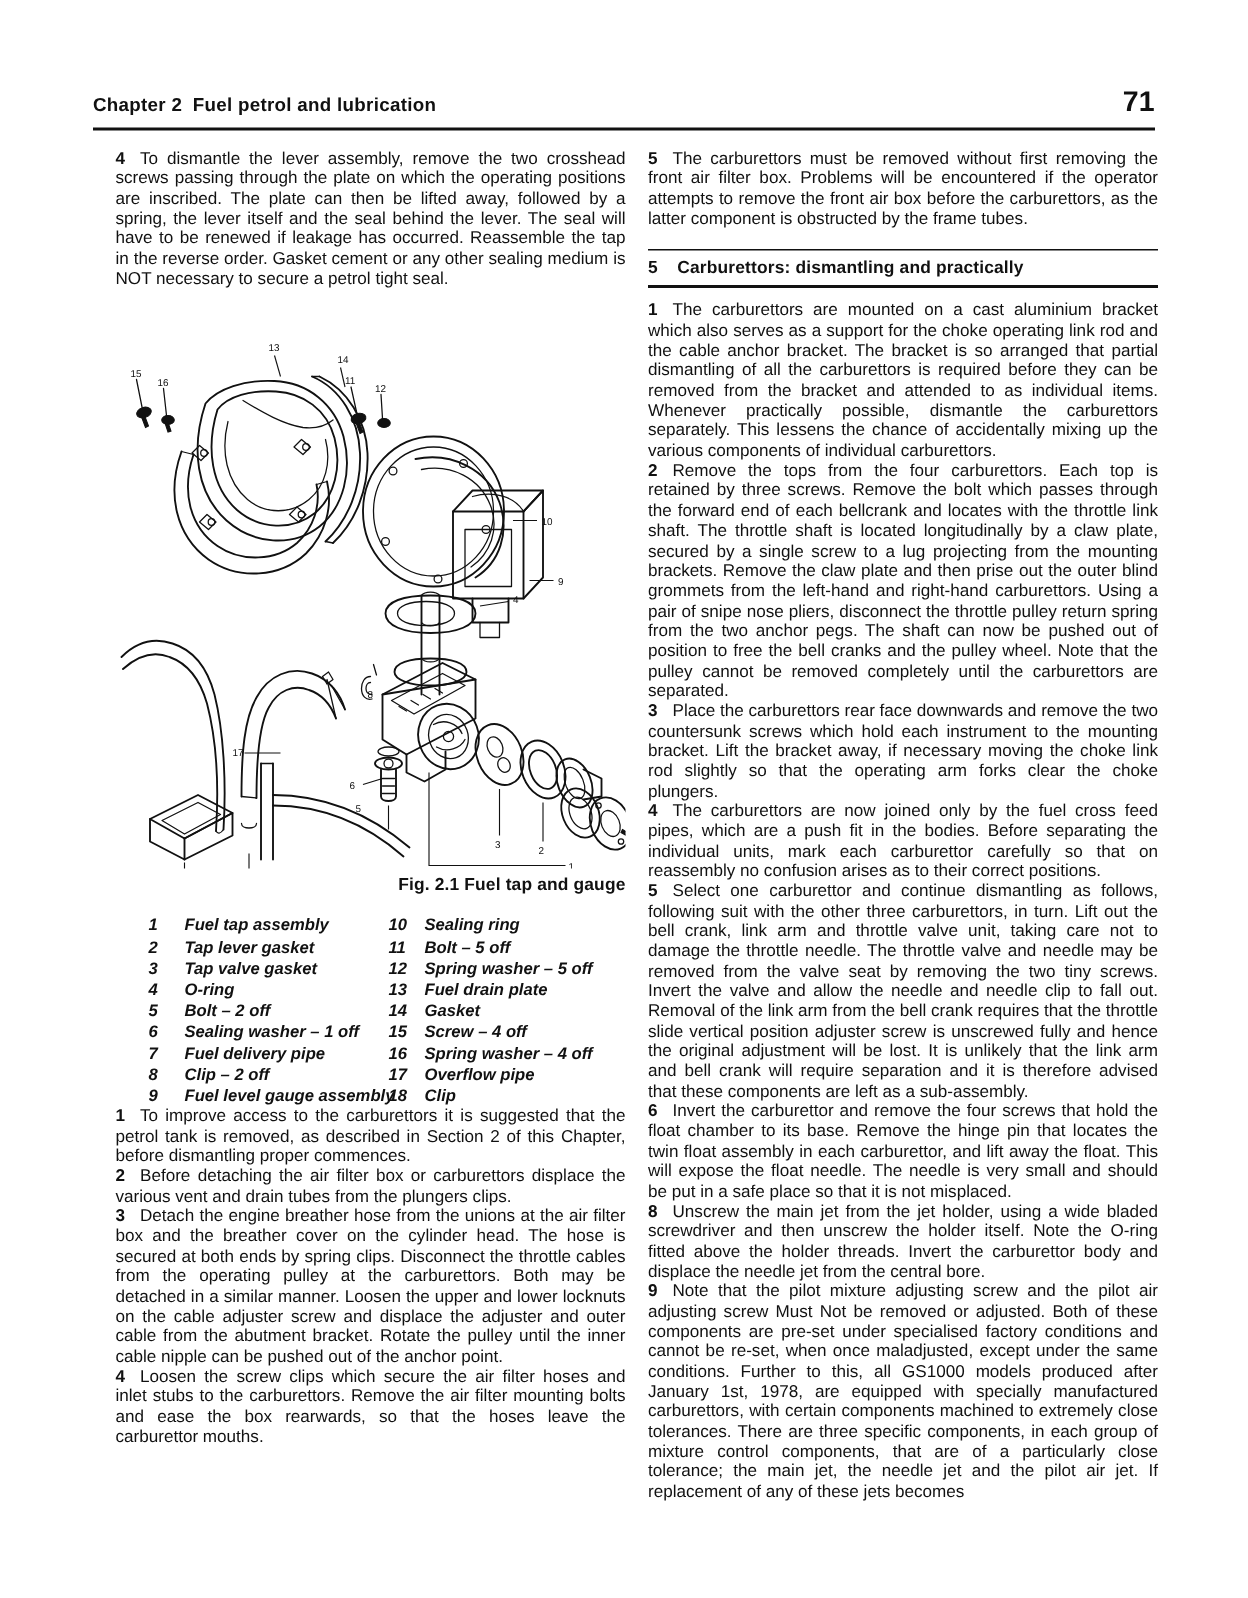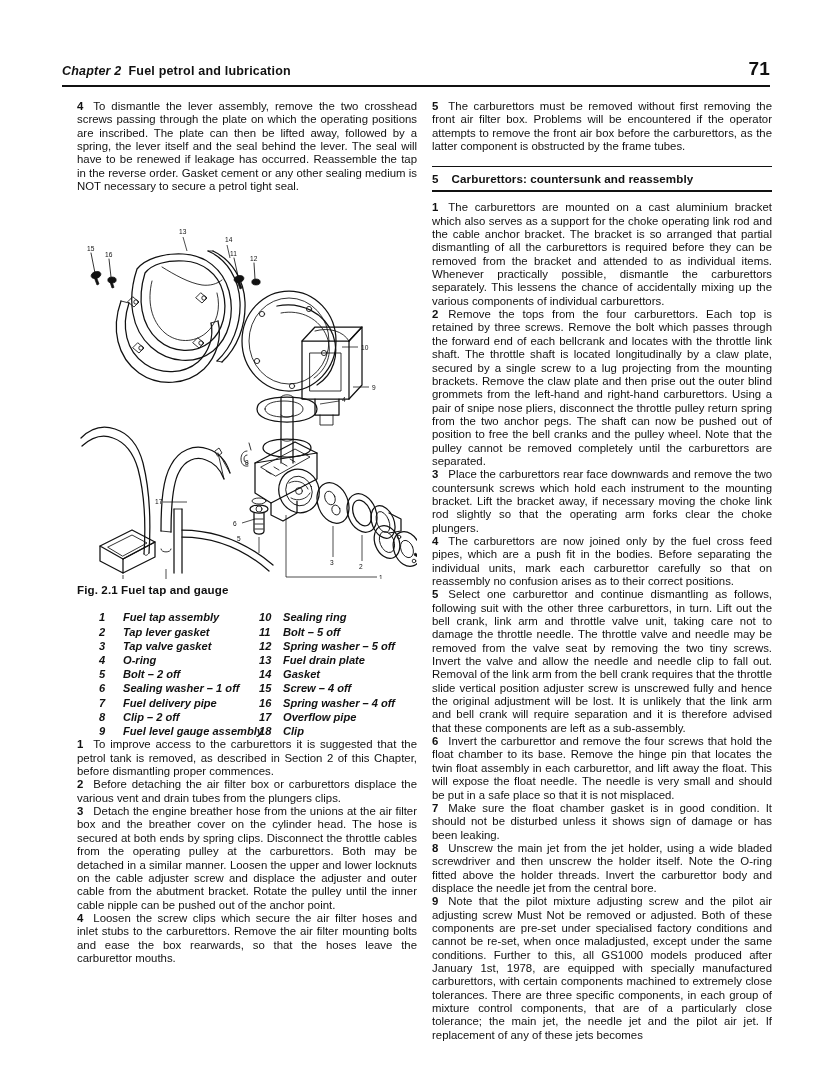--- a/index.html
+++ b/index.html
@@ -14,21 +14,21 @@
 
   
   .header{
     position:absolute;left:62px;top:58px;width:708px;
   }
   .header-row{
     display:flex;align-items:baseline;justify-content:space-between;
     font-weight:bold;font-size:12.5px;letter-spacing:.2px;
   }
   .chapter-title{font-weight:bold;}
-  .chapter-title .ch{margin-right:7px;font-style:italic;}
+  .chapter-title .ch{margin-right:7px;}
   .folio{font-weight:bold;font-size:19px;}
   .header-rule{margin-top:5px;border-top:2.1px solid #111;}
 
   
   .cols{position:absolute;left:62px;top:100px;width:710px;}
   .col{position:absolute;top:0;width:340px;}
   .col-left{left:15px;}
   .col-right{left:370px;}
 
   p{margin:0;font-size:11.4px;line-height:13.35px;text-align:justify;}
@@ -43,21 +43,21 @@
   .sec .sec-head{
     font-weight:bold;font-size:11.6px;
     padding:5px 0 5px 0;letter-spacing:.1px;
   }
   .sec .sec-num{padding-right:13px;}
 
   
   .figure{margin-top:8px;position:relative;}
   .fig-art{width:340px;height:378px;position:relative;}
   .fig-cap{
-    text-align:left;font-weight:bold;font-size:11.6px;
+    text-align:right;font-weight:bold;font-size:11.6px;
     margin-top:4px;letter-spacing:.1px;
   }
   .key{
     margin:14px 0 0 0;position:relative;height:128px;
     font-style:italic;font-weight:bold;font-size:11.1px;
   }
   .key-col{position:absolute;top:0;}
   .key-col.a{left:22px;}
   .key-col.b{left:182px;}
   .key-row{display:flex;line-height:14.2px;white-space:nowrap;}
@@ -390,30 +390,29 @@
       <p class="body"><span class="num">4</span><span>Loosen the screw clips which secure the air filter hoses and inlet stubs to the carburettors. Remove the air filter mounting bolts and ease the box rearwards, so that the hoses leave the carburettor mouths.</span></p>
     </div>
 
     <div class="col col-right">
 
       <p class="body"><span class="num">5</span><span>The carburettors must be removed without first removing the front air filter box. Problems will be encountered if the operator attempts to remove the front air box before the carburettors, as the latter component is obstructed by the frame tubes.</span></p>
 
       <div class="sec">
         <div class="rule-top"></div>
         <div class="sec-head">
-          <span class="sec-num">5</span><span>Carburettors: countersunk and reassembly</span>
+          <span class="sec-num">5</span><span>Carburettors: dismantling and practically</span>
         </div>
         <div class="rule-bot"></div>
       </div>
 
       <p class="body"><span class="num">1</span><span>The carburettors are mounted on a cast aluminium bracket which also serves as a support for the choke operating link rod and the cable anchor bracket. The bracket is so arranged that partial dismantling of all the carburettors is required before they can be removed from the bracket and attended to as individual items. Whenever practically possible, dismantle the carburettors separately. This lessens the chance of accidentally mixing up the various components of individual carburettors.</span></p>
       <p class="body"><span class="num">2</span><span>Remove the tops from the four carburettors. Each top is retained by three screws. Remove the bolt which passes through the forward end of each bellcrank and locates with the throttle link shaft. The throttle shaft is located longitudinally by a claw plate, secured by a single screw to a lug projecting from the mounting brackets. Remove the claw plate and then prise out the outer blind grommets from the left-hand and right-hand carburettors. Using a pair of snipe nose pliers, disconnect the throttle pulley return spring from the two anchor pegs. The shaft can now be pushed out of position to free the bell cranks and the pulley wheel. Note that the pulley cannot be removed completely until the carburettors are separated.</span></p>
       <p class="body"><span class="num">3</span><span>Place the carburettors rear face downwards and remove the two countersunk screws which hold each instrument to the mounting bracket. Lift the bracket away, if necessary moving the choke link rod slightly so that the operating arm forks clear the choke plungers.</span></p>
       <p class="body"><span class="num">4</span><span>The carburettors are now joined only by the fuel cross feed pipes, which are a push fit in the bodies. Before separating the individual units, mark each carburettor carefully so that on reassembly no confusion arises as to their correct positions.</span></p>
       <p class="body"><span class="num">5</span><span>Select one carburettor and continue dismantling as follows, following suit with the other three carburettors, in turn. Lift out the bell crank, link arm and throttle valve unit, taking care not to damage the throttle needle. The throttle valve and needle may be removed from the valve seat by removing the two tiny screws. Invert the valve and allow the needle and needle clip to fall out. Removal of the link arm from the bell crank requires that the throttle slide vertical position adjuster screw is unscrewed fully and hence the original adjustment will be lost. It is unlikely that the link arm and bell crank will require separation and it is therefore advised that these components are left as a sub-assembly.</span></p>
       <p class="body"><span class="num">6</span><span>Invert the carburettor and remove the four screws that hold the float chamber to its base. Remove the hinge pin that locates the twin float assembly in each carburettor, and lift away the float. This will expose the float needle. The needle is very small and should be put in a safe place so that it is not misplaced.</span></p>
-      <p class="body"><span class="num">7</span><span>Make sure the float chamber gasket is in good condition. It should not be disturbed unless it shows sign of damage or has been leaking.</span></p>
       <p class="body"><span class="num">8</span><span>Unscrew the main jet from the jet holder, using a wide bladed screwdriver and then unscrew the holder itself. Note the O-ring fitted above the holder threads. Invert the carburettor body and displace the needle jet from the central bore.</span></p>
 
       <p class="body"><span class="num">9</span><span>Note that the pilot mixture adjusting screw and the pilot air adjusting screw </span><b>Must Not</b><span> be removed or adjusted. Both of these components are pre-set under specialised factory conditions and cannot be re-set, when once maladjusted, except under the same conditions. Further to this, all GS1000 models produced after January 1st, 1978, are equipped with specially manufactured carburettors, with certain components machined to extremely close tolerances. There are three specific components, in each group of mixture control components, that are of a particularly close tolerance; the main jet, the needle jet and the pilot air jet. If replacement of any of these jets becomes</span></p>
     </div>
   </div>
 </div>
 
 </body></html>

